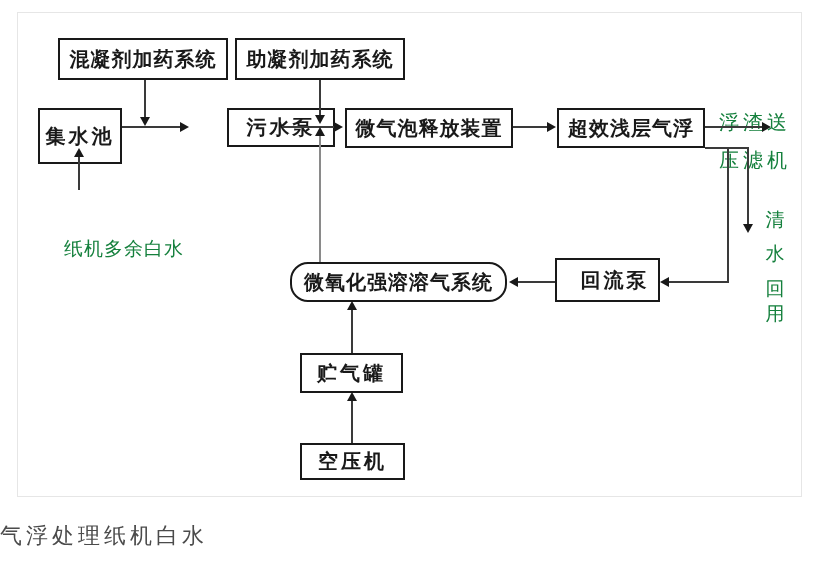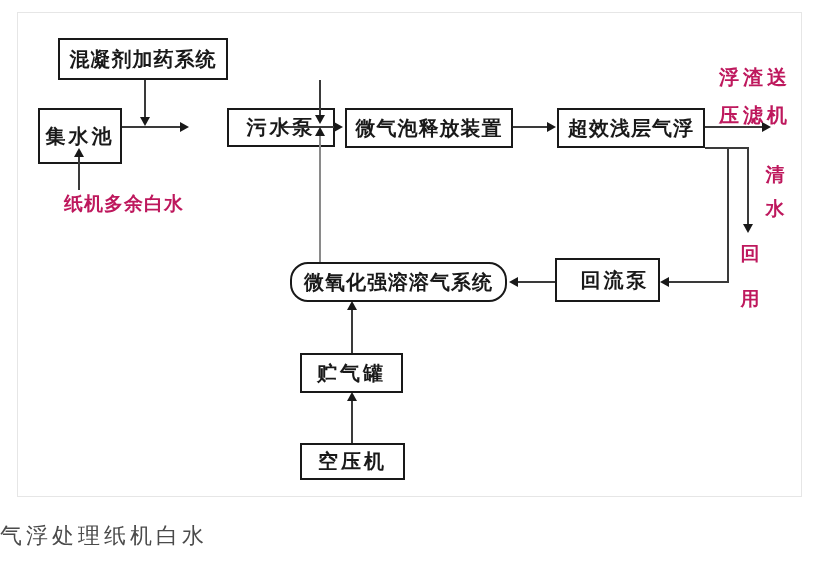--- a/index.html
+++ b/index.html
@@ -22,26 +22,26 @@
   .n-flocculant  {left:235px; top:38px;  width:170px; height:42px;}
   .n-sump        {left:38px;  top:108px; width:84px;  height:56px; letter-spacing:3px;}
   .n-pump        {left:191px; top:108px; width:108px;  height:39px; letter-spacing:3px;margin-left:36px;}
   .n-microbubble {left:345px; top:108px; width:168px; height:40px;}
   .n-flotation   {left:557px; top:108px; width:148px; height:40px;}
   .n-returnpump  {left:555px; top:258px; width:105px; height:44px; letter-spacing:3px;padding-left:15px;}
   .n-dissolved   {left:290px; top:262px; width:217px; height:40px;border-radius:18px;}
   .n-gastank     {left:300px; top:353px; width:103px; height:40px; letter-spacing:3px;}
   .n-compressor  {left:300px; top:443px; width:105px; height:37px; letter-spacing:3px;}
   
-  .lbl{position:absolute;font-weight:bold;font-size:19px;color:#be185d;white-space:nowrap;}
+  .lbl{position:absolute;font-weight:normal;font-size:19px;color:#15803d;white-space:nowrap;margin-top:45px;}
   .l-whitewater{left:64px;top:191px;letter-spacing:1px;}
   .l-scum{left:719px;top:58px;font-size:20px;line-height:38px;letter-spacing:4px;text-align:center;}
   .vstack{white-space:normal;width:22px;word-break:break-all;text-align:center;}
   .l-clearwater{left:764px;top:158px;line-height:34px;}
-  .l-reuse{left:739px;top:231px;line-height:45px;text-align:center;}
+  .l-reuse{left:764px;top:231px;line-height:25px;text-align:center;}
   
   .ln{position:absolute;background:#3a3a3a;}
   .ln.h{height:2px;} .ln.v{width:2px;}
   .c1 {left:144px;top:80px; height:38px;}
   .c2 {left:319px;top:80px; height:36px;}
   .c3 {left:122px;top:126px;width:60px;}
   .c4 {left:283px;top:126px;width:52px;}
   .c5 {left:513px;top:126px;width:35px;}
   .c6 {left:705px;top:126px;width:58px;}
   .c7 {left:78px; top:156px;height:34px;}
@@ -79,20 +79,21 @@
   }
 </style>
 </head>
 <body>
 
 <div class="page">
 
   <div class="figure"></div>
 
   <div class="node n-coagulant">混凝剂加药系统</div>
+  <div class="node n-flocculant">助凝剂加药系统</div>
   <div class="node n-sump">集水池</div>
   <div class="node n-pump">污水泵</div>
   <div class="node n-microbubble">微气泡释放装置</div>
   <div class="node n-flotation">超效浅层气浮</div>
   <div class="node n-returnpump">回流泵</div>
   <div class="node n-dissolved">微氧化强溶溶气系统</div>
   <div class="node n-gastank">贮气罐</div>
   <div class="node n-compressor">空压机</div>
 
   <div class="lbl l-whitewater">纸机多余白水</div>

